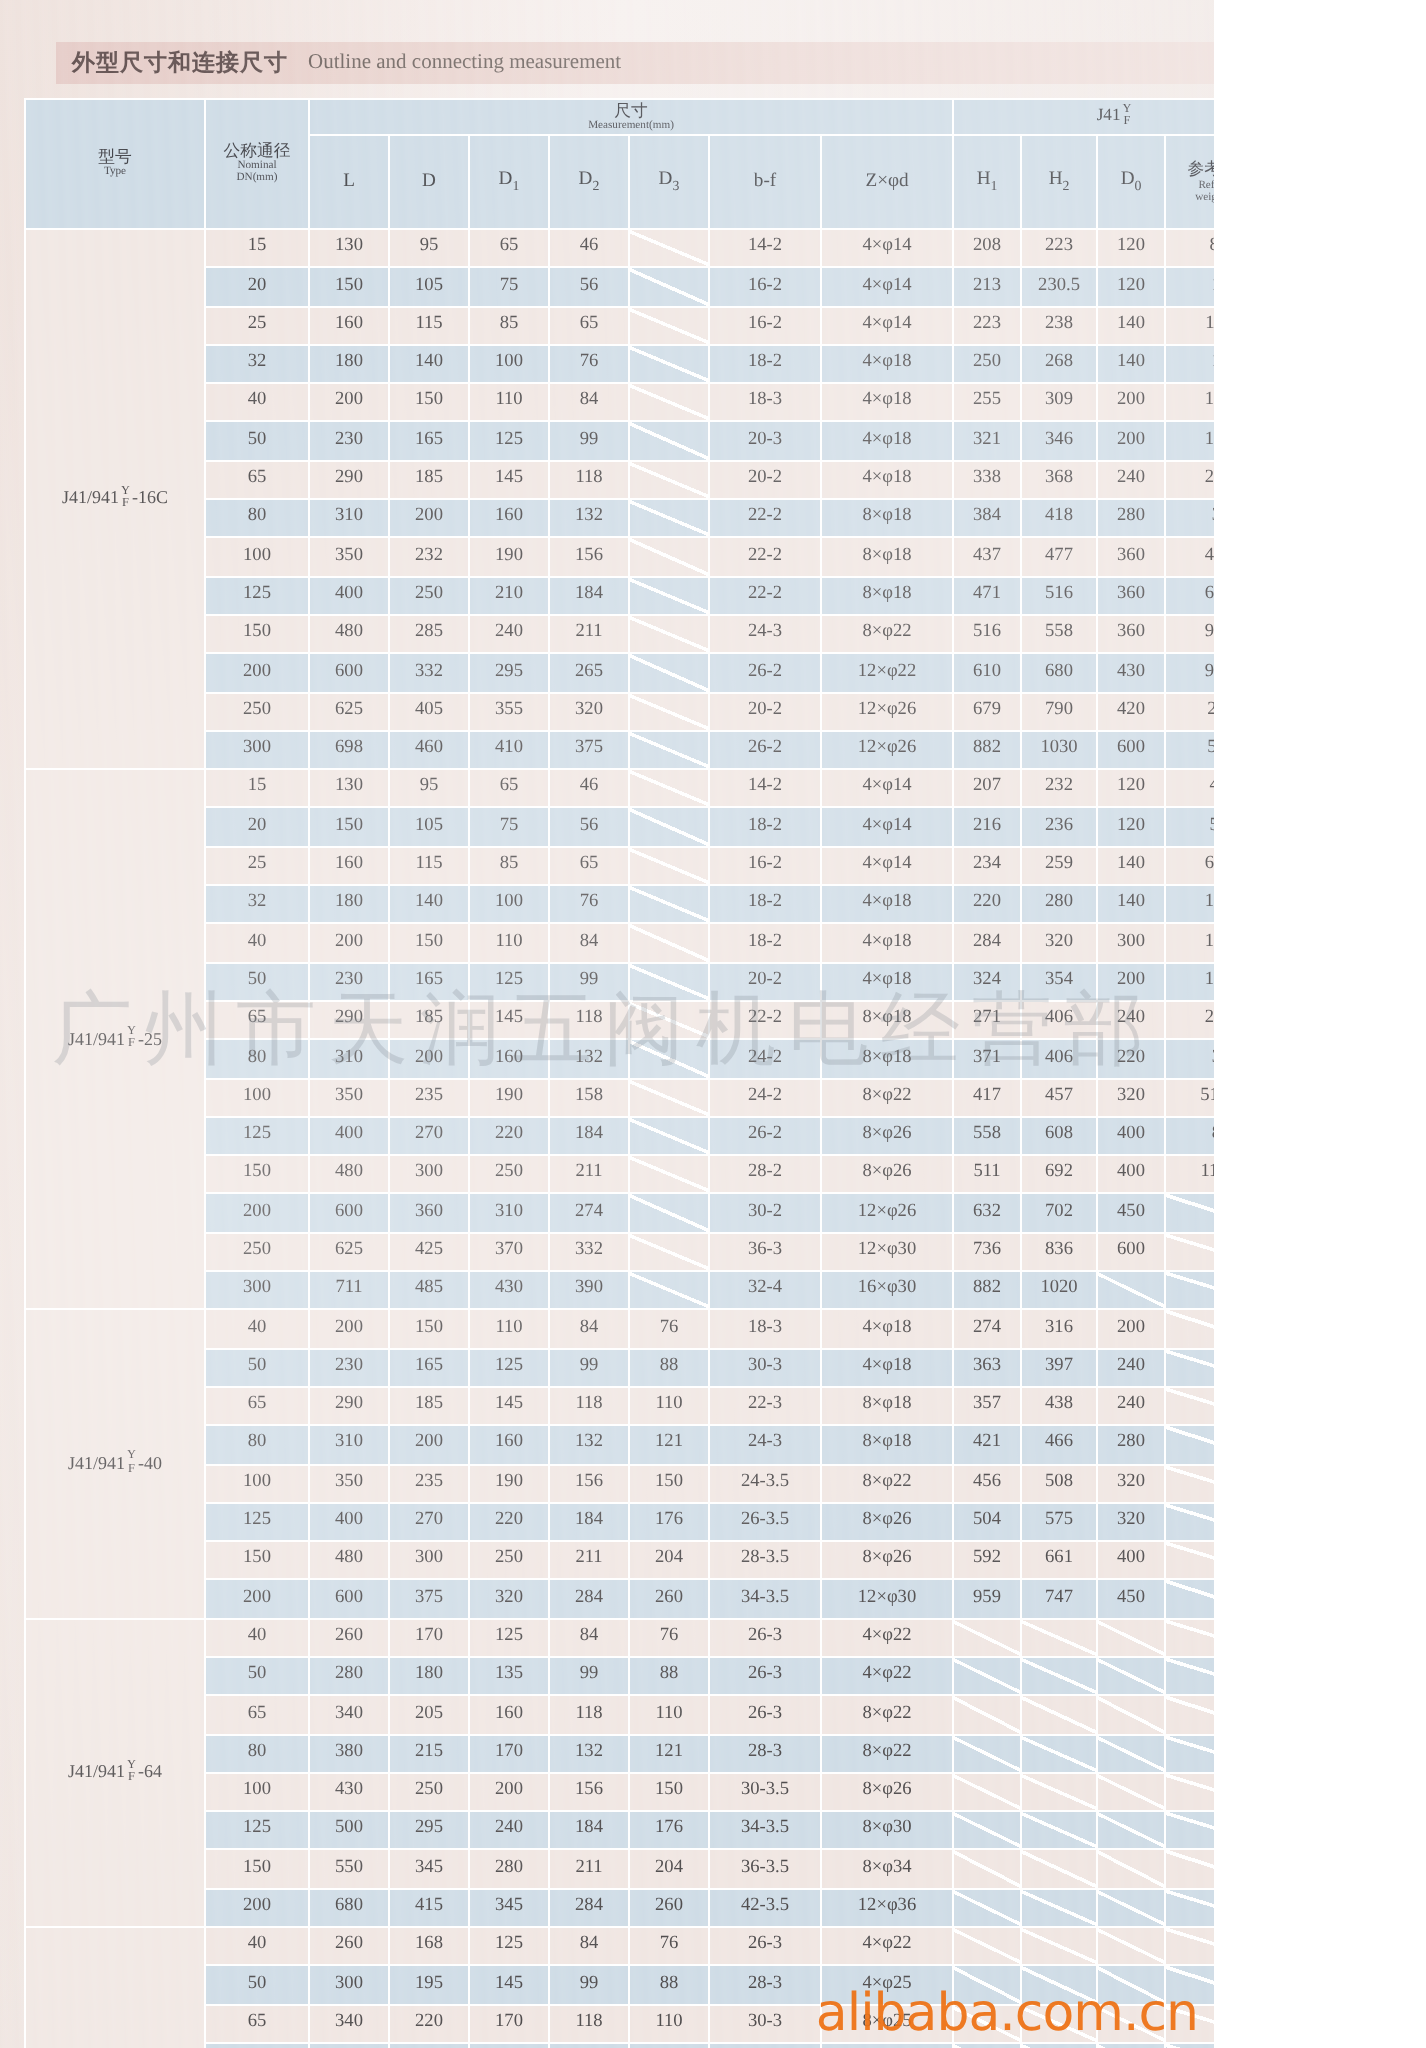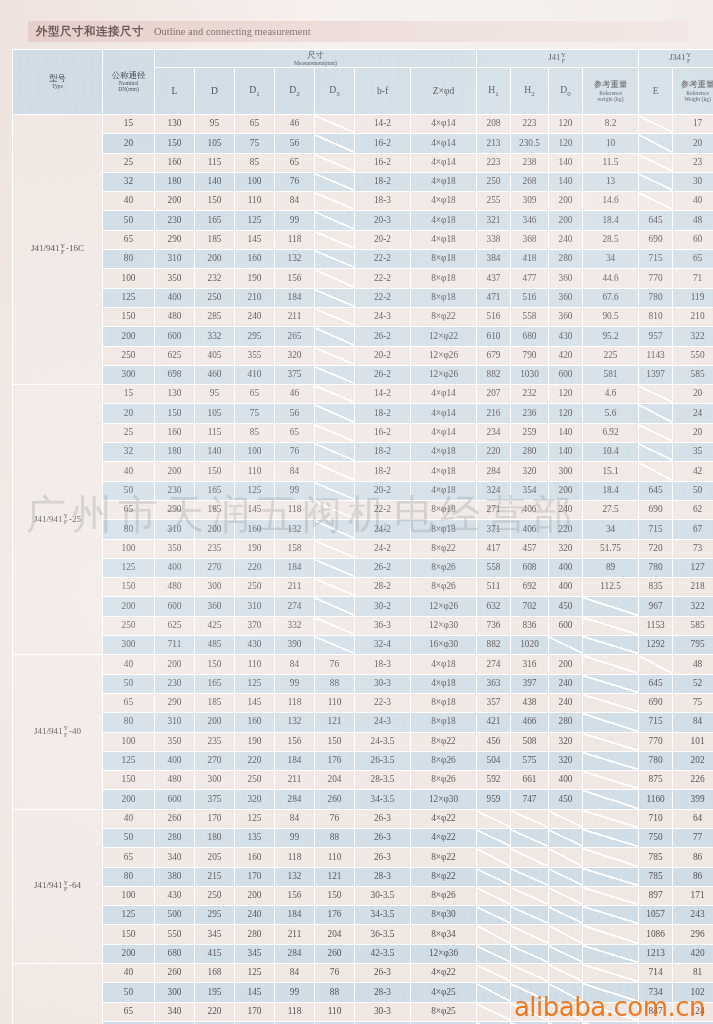--- a/index.html
+++ b/index.html
@@ -9,21 +9,21 @@
   }
   body {
     width: 713px;
     height: 1024px;
     font-family: "Liberation Serif", "DejaVu Serif", serif;
     overflow: hidden;
     position: relative;
   }
   #page {
     position: relative;
-    width: 713px;
+    width: 607px;
     height: 1024px;
     background: #f3ece8;
     overflow: hidden;
   }
   
   #paper-tint {
     position: absolute;
     inset: 0;
     background:
       linear-gradient(100deg, rgba(236,222,216,0.75) 0%, rgba(246,240,238,0.35) 40%, rgba(235,226,222,0.65) 100%),

